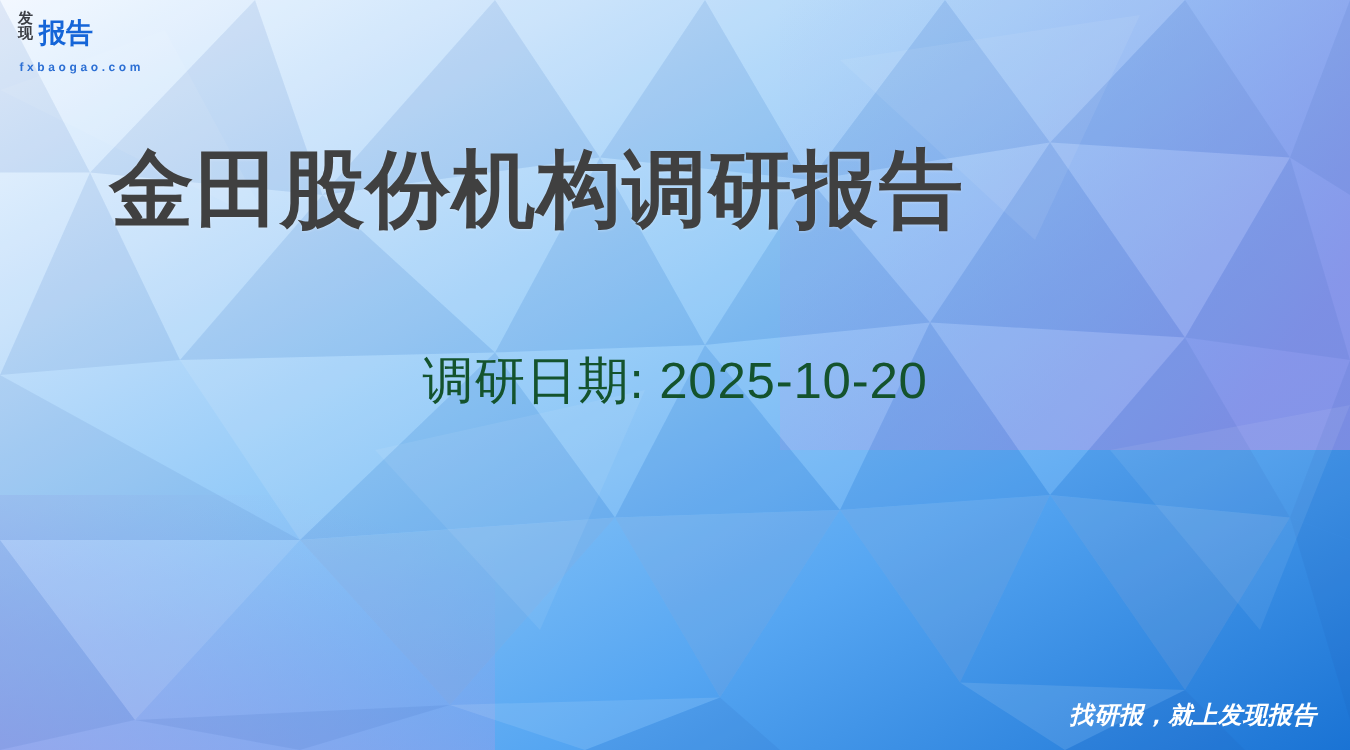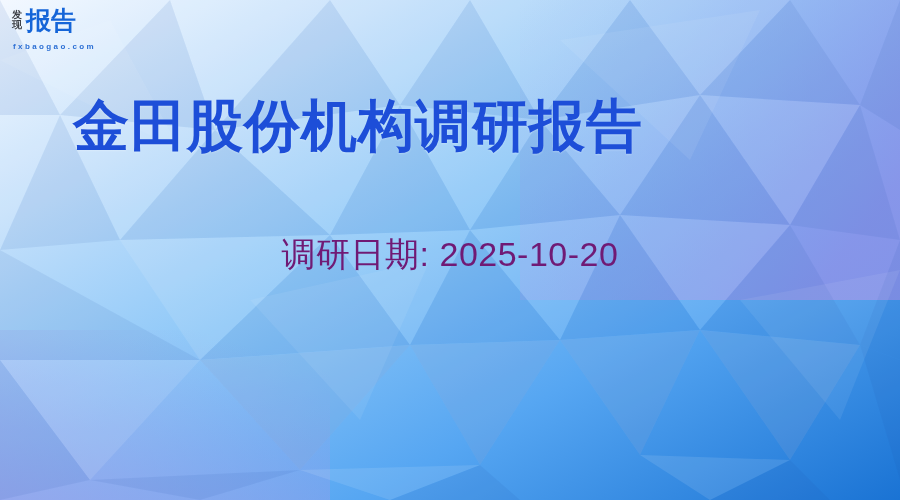--- a/index.html
+++ b/index.html
@@ -43,21 +43,21 @@
     flex-direction:column;
     justify-content:center;
     line-height:1.02;
     font-size:10px;
     font-weight:700;
     color:#3c3f45;
     letter-spacing:0px;
     padding-bottom:3px;
   }
   .logo-main {
-    font-size:25px;
+    font-size:18px;
     font-weight:700;
     color:#1565d8;
     letter-spacing:0px;
     line-height:1;
   }
   .logo-url {
     margin-top:9px;
     margin-left:1px;
     font-size:8px;
     font-weight:700;
@@ -71,31 +71,31 @@
     left:0; top:0;
     width:900px;
     z-index:5;
     text-align:center;
   }
   .main-title {
     position:absolute;
     top:92px; left:0; width:716px;
     font-size:56px;
     font-weight:700;
-    color:#1d4ed8;
+    color:#404040;
     letter-spacing:1px;
     line-height:1.2;
     text-shadow:0 1px 2px rgba(255,255,255,0.25);
   }
   .sub-title {
     position:absolute;
     top:234px; left:0; width:900px;
     font-size:34px;
     font-weight:400;
-    color:#701a75;
+    color:#14532d;
     letter-spacing:0.5px;
     line-height:1.2;
   }
 
   
   .slogan {
     position:absolute;
     right:22px; bottom:12px;
     font-size:16px;
     font-weight:700;
@@ -209,14 +209,15 @@
       <div class="logo-main">报告</div>
     </div>
     <div class="logo-url">fxbaogao.com</div>
   </div>
 
   <div class="center-block">
     <div class="main-title">金田股份机构调研报告</div>
     <div class="sub-title">调研日期: 2025-10-20</div>
   </div>
 
+  <div class="slogan">找研报，就上发现报告</div>
 
 </div>
 
 </body></html>

